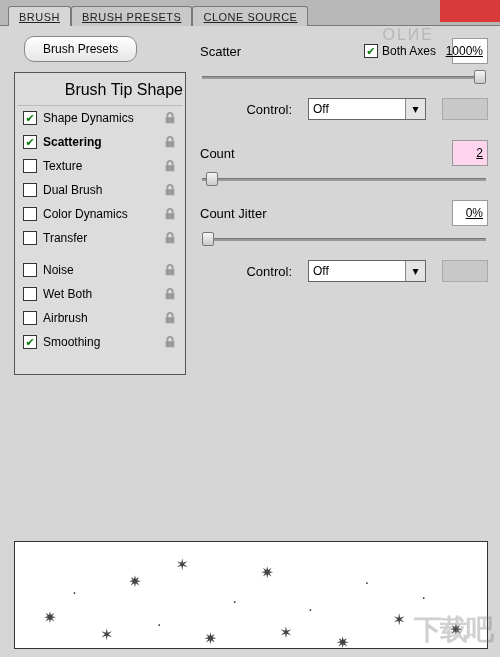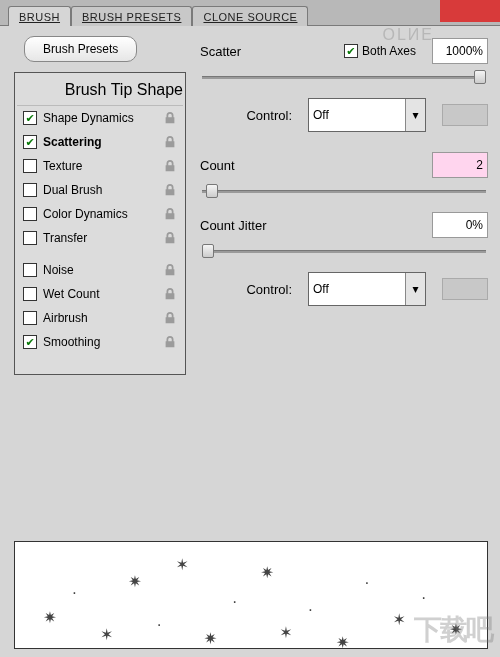--- a/index.html
+++ b/index.html
@@ -98,34 +98,34 @@
     margin-bottom: 6px;
     gap: 16px;
   }
   .row .rlabel { font-size: 13px; min-width: 70px; text-align: right; }
   .row .rlabel.left { text-align: left; min-width: auto; }
   .chk-inline {
     display: inline-flex; align-items: center; gap: 4px;
     font-size: 12px;
   }
   .numfield {
-    width: 56px; height: 22px;
+    width: 36px; height: 22px;
     background: #fff;
     border: 1px solid #999;
     font-size: 12px;
     text-align: right;
     padding: 12px 4px;
-    display: inline-flex; align-items: center; justify-content: flex-end;
+    display: inline-flex; align-items: center; justify-content: flex-end; text-decoration: underline;
   }
   .numfield.pink { background: #ffd5ee; }
   .dropdown {
     display: inline-flex; align-items: center;
     background: #fff;
     border: 1px solid #666;
-    height: 34px;
+    height: 22px;
     width: 118px;
     padding: 0 4px;
     font-size: 12px;
     position: relative;
     cursor: pointer;
   }
   .dd-arrow {
     position: absolute; right: 0; top: 0; bottom: 0;
     width: 20px;
     background: #e4e4e4;
@@ -265,21 +265,21 @@
             <span class="chk"></span>
             <span class="lbl">Noise</span>
             <span class="lock-icon">
               <svg viewBox="0 0 16 16">
                 <path fill="#666" d="M4 7V5a4 4 0 018 0v2h1v7H3V7h1zm2 0h4V5a2 2 0 00-4 0v2z"></path>
               </svg>
             </span>
           </div>
           <div class="optrow">
             <span class="chk"></span>
-            <span class="lbl">Wet Count</span>
+            <span class="lbl">Wet Both</span>
             <span class="lock-icon">
               <svg viewBox="0 0 16 16">
                 <path fill="#666" d="M4 7V5a4 4 0 018 0v2h1v7H3V7h1zm2 0h4V5a2 2 0 00-4 0v2z"></path>
               </svg>
             </span>
           </div>
           <div class="optrow">
             <span class="chk"></span>
             <span class="lbl">Airbrush</span>
             <span class="lock-icon">

